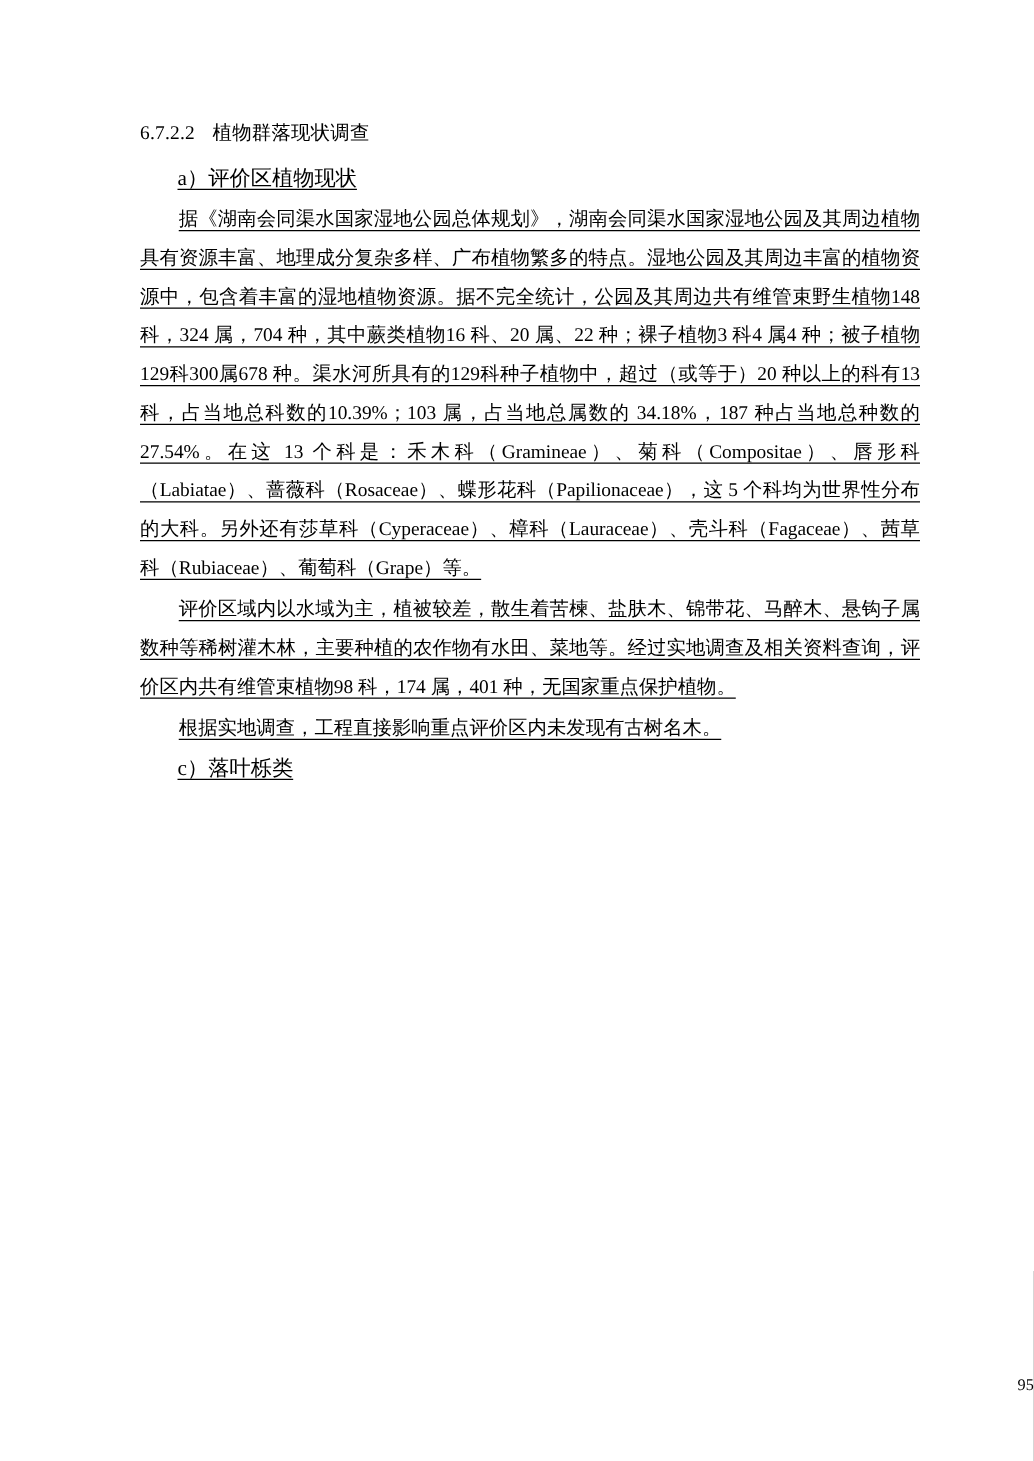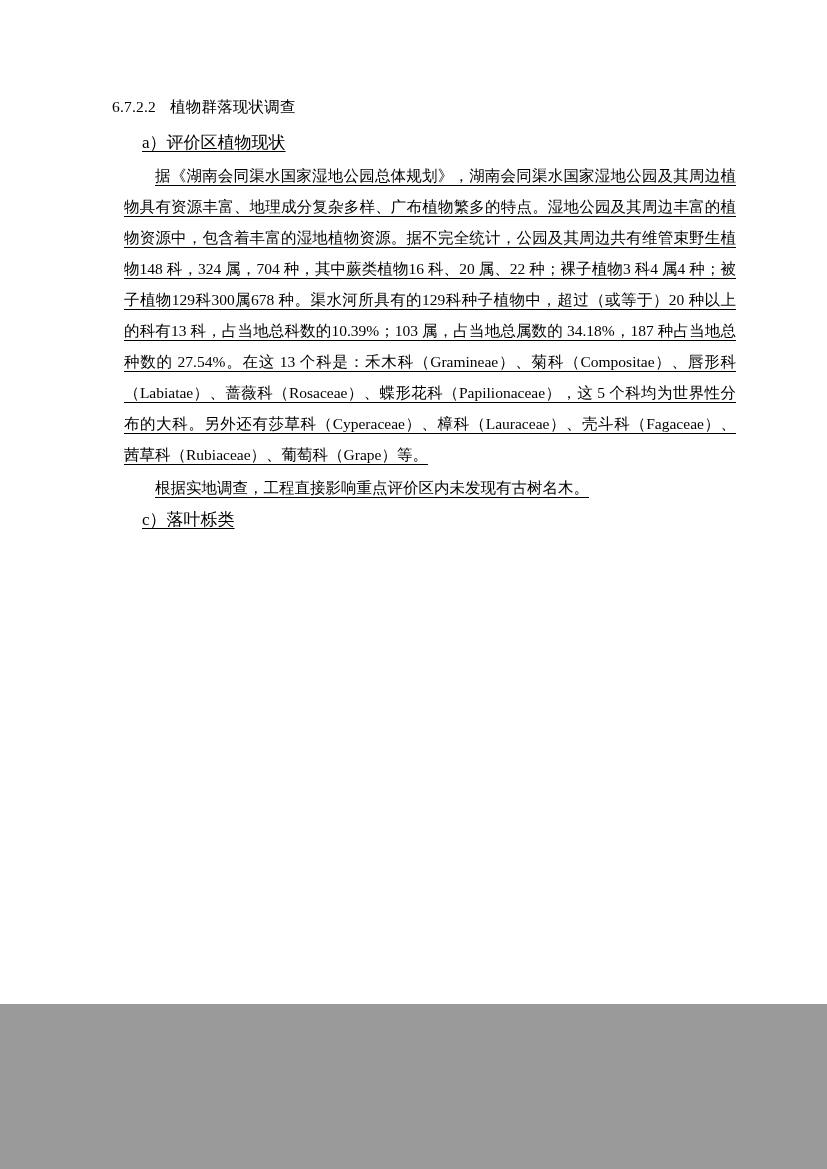--- a/index.html
+++ b/index.html
@@ -2,21 +2,21 @@
 <html><head>
 <meta charset="utf-8">
 <style>
   html, body {
     margin: 0;
     padding: 0;
     background: #9a9a9a;
   }
   .page {
     width: 827px;
-    height: 1004px;
+    height: 1169px;
     background: #ffffff;
     position: relative;
     margin: 0 auto;
     box-sizing: border-box;
     font-family: "Liberation Serif", "DejaVu Serif", serif;
     color: #000000;
     overflow: hidden;
   }
   .content {
     position: absolute;
@@ -38,21 +38,21 @@
     font-size: 17px;
     line-height: 30px;
     margin: 0 0 2px 0;
     text-indent: 30px;
     text-decoration: underline;
     text-underline-offset: 3px;
   }
   p.para {
     font-size: 15.5px;
     line-height: 31px;
-    margin: 0 0 2px 12px;
+    margin: 0 0 2px 0;
     text-indent: 31px;
     text-align: justify;
     text-justify: inter-ideograph;
     text-decoration: underline;
     text-underline-offset: 4px;
     text-decoration-skip-ink: none;
   }
   .page-number {
     position: absolute;
     left: 0;
@@ -68,20 +68,21 @@
 
 <div class="page">
   <div class="content">
 
     <div class="doc-h">
       <span class="num">6.7.2.2</span><span>植物群落现状调查</span>
     </div>
 
     <div class="sub-h">a）评价区植物现状</div>
     <p class="para">据《湖南会同渠水国家湿地公园总体规划》，湖南会同渠水国家湿地公园及其周边植物具有资源丰富、地理成分复杂多样、广布植物繁多的特点。湿地公园及其周边丰富的植物资源中，包含着丰富的湿地植物资源。据不完全统计，公园及其周边共有维管束野生植物148 科，324 属，704 种，其中蕨类植物16 科、20 属、22 种；裸子植物3 科4 属4 种；被子植物129科300属678 种。渠水河所具有的129科种子植物中，超过（或等于）20 种以上的科有13 科，占当地总科数的10.39%；103 属，占当地总属数的 34.18%，187 种占当地总种数的 27.54%。在这 13 个科是：禾木科（Gramineae）、菊科（Compositae）、唇形科（Labiatae）、蔷薇科（Rosaceae）、蝶形花科（Papilionaceae），这 5 个科均为世界性分布的大科。另外还有莎草科（Cyperaceae）、樟科（Lauraceae）、壳斗科（Fagaceae）、茜草科（Rubiaceae）、葡萄科（Grape）等。</p>
+    <p class="para">评价区域内以水域为主，植被较差，散生着苦楝、盐肤木、锦带花、马醉木、悬钩子属数种等稀树灌木林，主要种植的农作物有水田、菜地等。经过实地调查及相关资料查询，评价区内共有维管束植物98 科，174 属，401 种，无国家重点保护植物。</p>
 
     <p class="para">根据实地调查，工程直接影响重点评价区内未发现有古树名木。</p>
 
     <div class="sub-h">c）落叶栎类</div>
 
   </div>
 
   <div class="page-number">95</div>
 </div>
 

